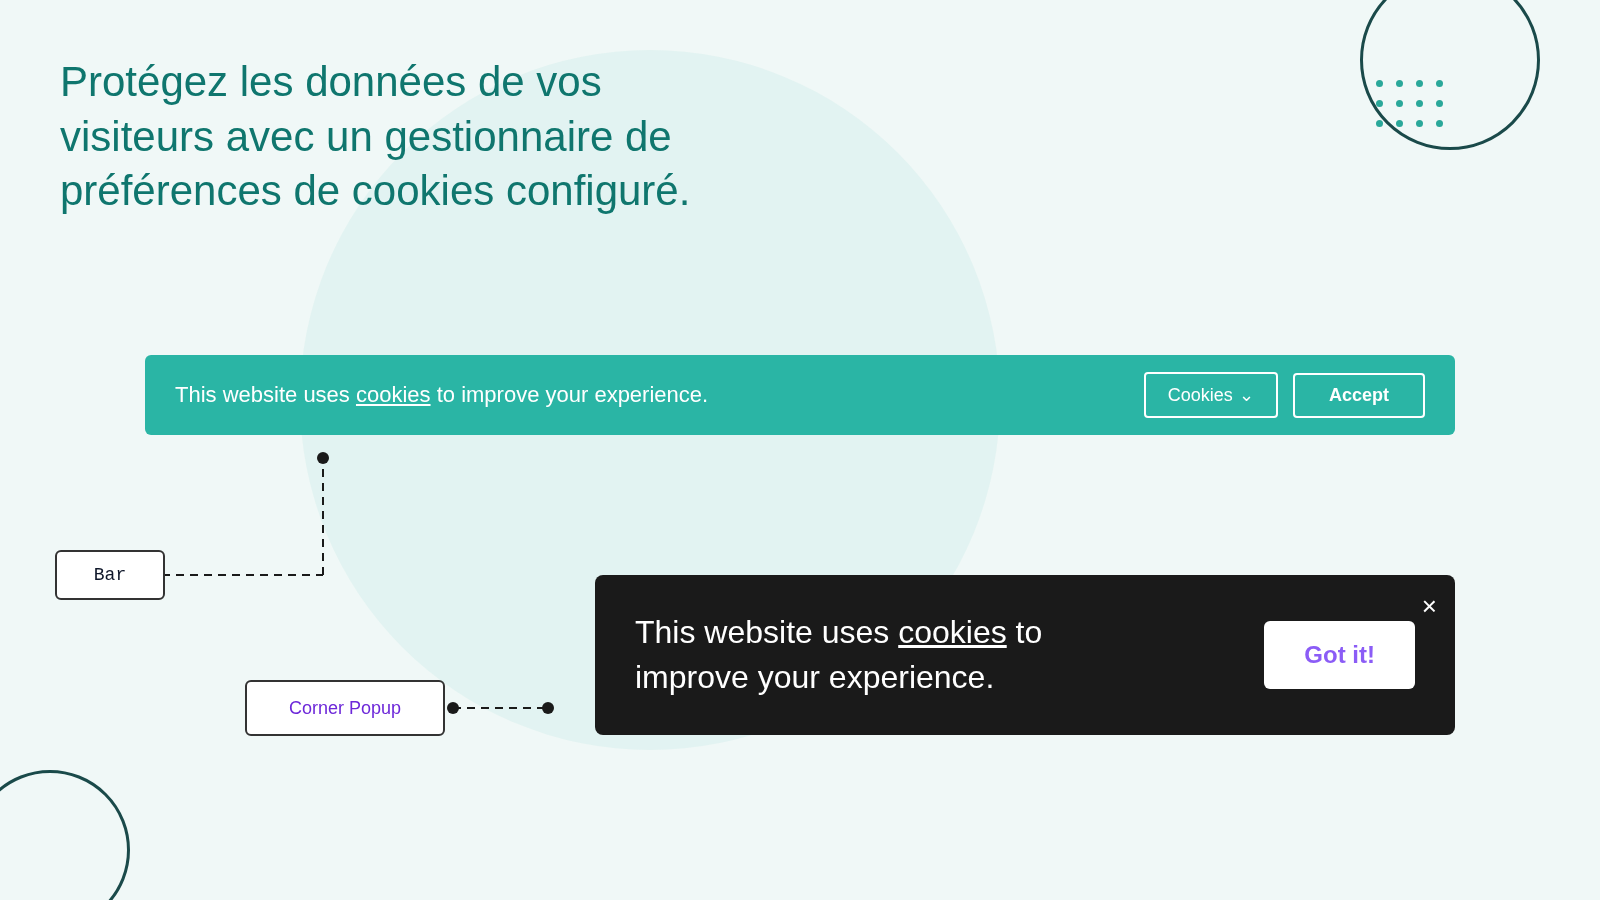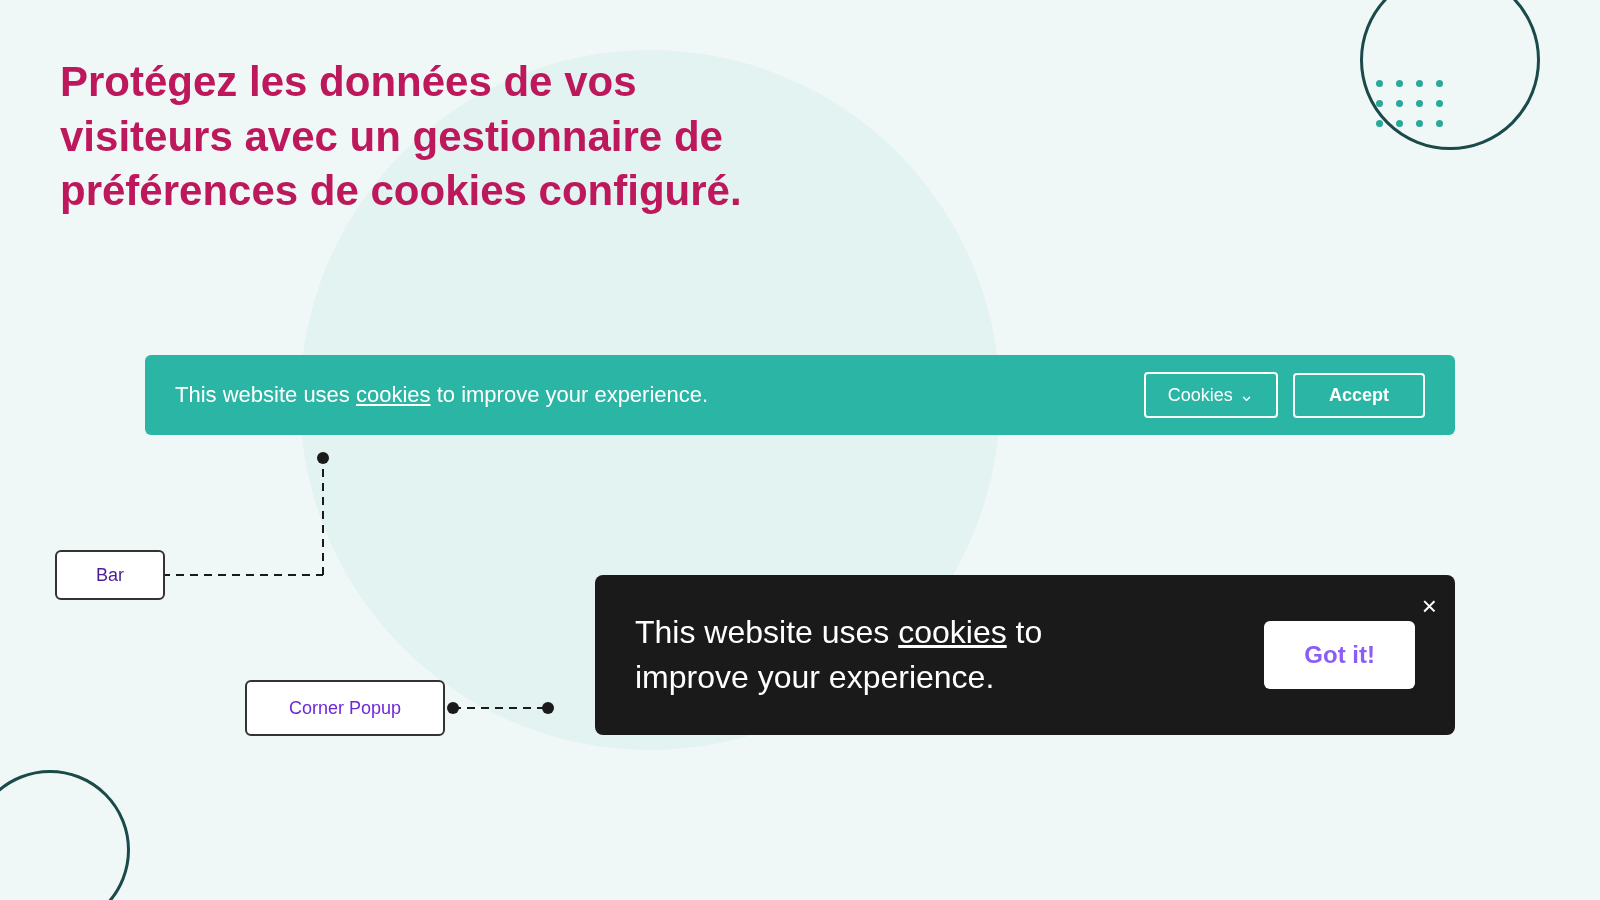--- a/index.html
+++ b/index.html
@@ -69,23 +69,23 @@
       border-radius: 50%;
       background: #2aa89a;
     }
 
     
     .main-heading {
       position: absolute;
       top: 55px;
       left: 60px;
       z-index: 2;
-      color: #be185d;
+      color: #0f766e;
       font-size: 42px;
-      font-weight: 700;
+      font-weight: 400;
       line-height: 1.3;
       max-width: 700px;
     }
 
     
     .cookie-bar {
       position: absolute;
       top: 355px;
       left: 145px;
       right: 145px;
@@ -151,23 +151,24 @@
       border: 2px solid #333;
       border-radius: 6px;
       background: #fff;
       display: flex;
       align-items: center;
       justify-content: center;
       z-index: 5;
     }
 
     .label-bar-text {
-      color: #4c1d95;
+      color: #0f172a;
       font-size: 18px;
       font-weight: 500;
+      font-family: Liberation Mono, monospace;
     }
 
     .label-corner {
       position: absolute;
       top: 680px;
       left: 245px;
       width: 200px;
       height: 56px;
       border: 2px solid #333;
       border-radius: 6px;

